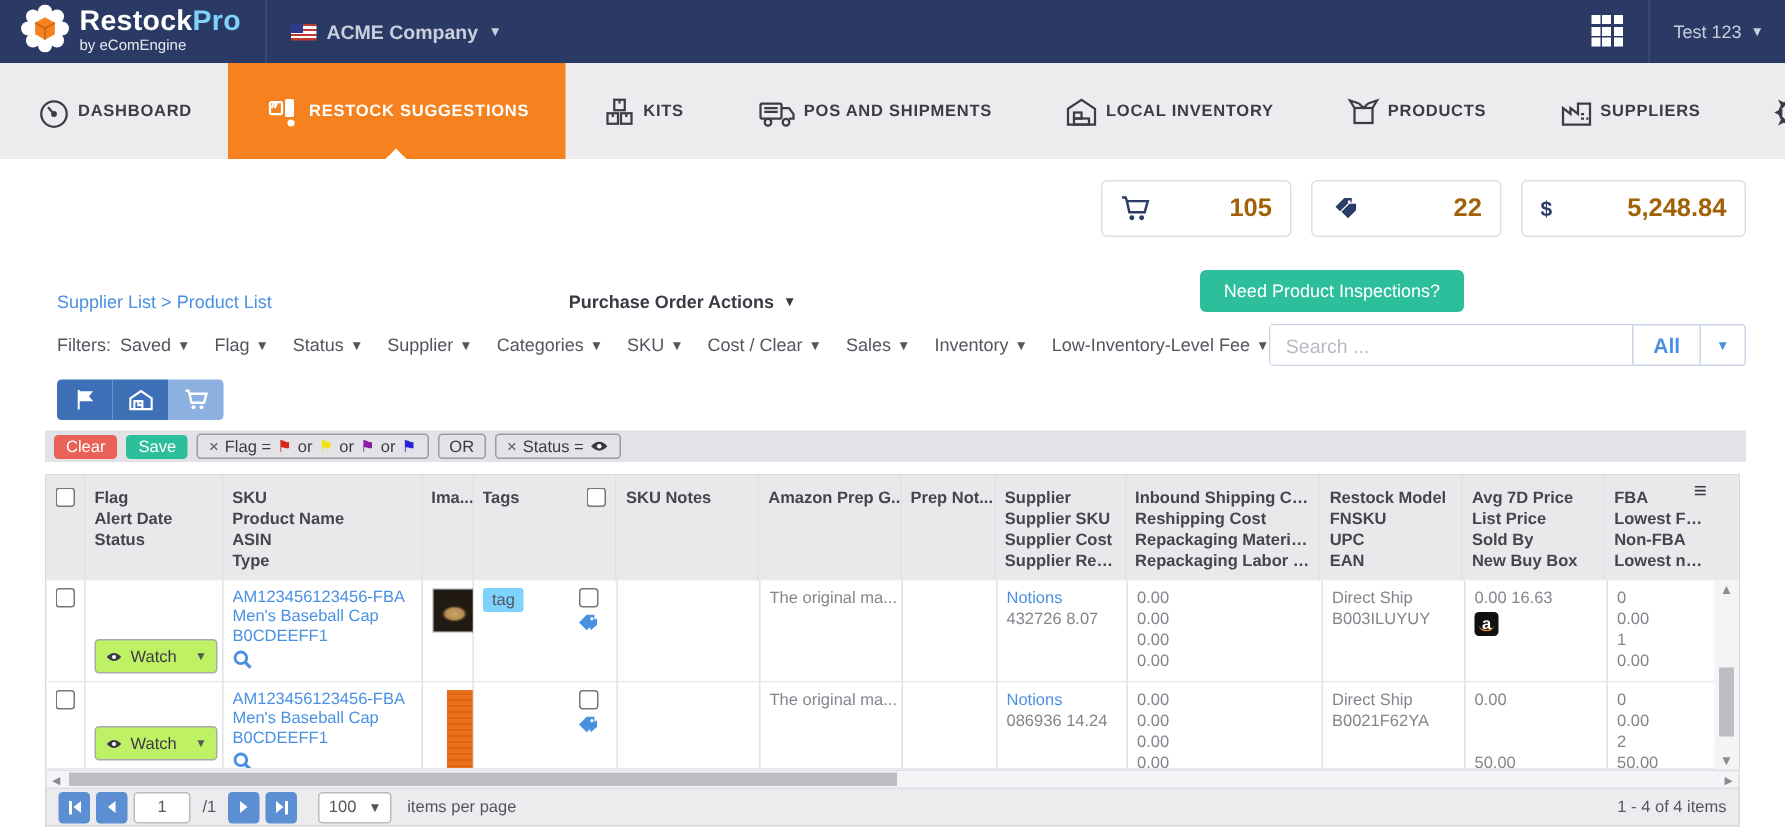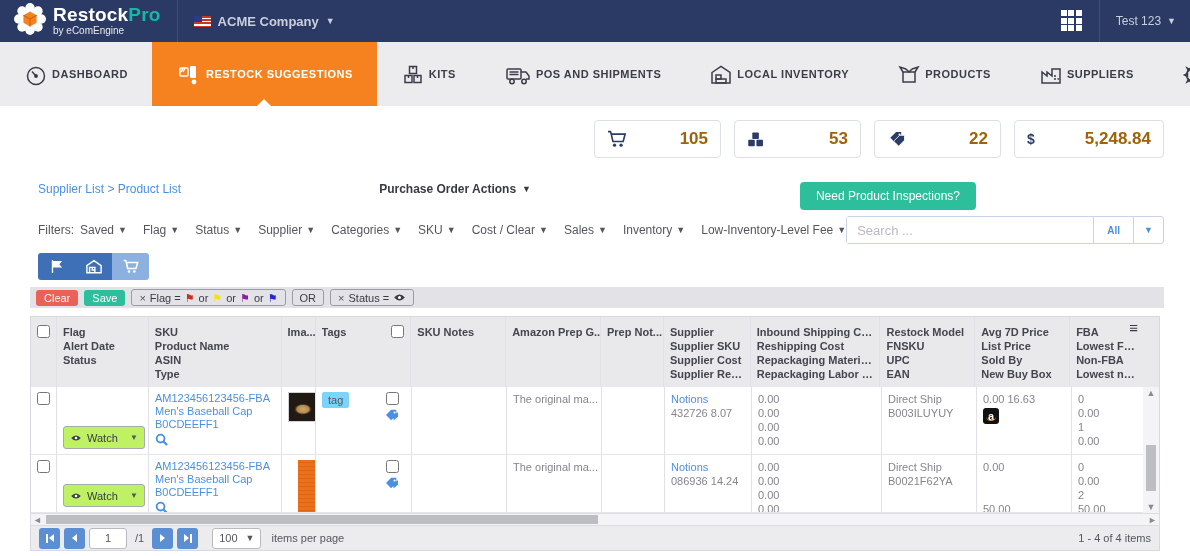--- a/index.html
+++ b/index.html
@@ -3,21 +3,21 @@
 <meta charset="utf-8">
 <style>
   * { margin:0; padding:0; box-sizing:border-box; }
   html,body { width:1190px; height:556px; overflow:hidden; background:#fff;
     font-family:"Liberation Sans", sans-serif; color:#3e3e4a; }
 
   
   .topbar { height:42px; background:#2b3a64; display:flex; align-items:center; padding:0 14px; }
   .brand { display:flex; align-items:center; gap:7px; }
   .brand-name { font-size:19px; font-weight:bold; color:#fff; letter-spacing:.2px; line-height:18px;}
-  .brand-name .accent { color:#14b8a6; }
+  .brand-name .accent { color:#7dd3fc; }
   .brand-tagline { font-size:10px; color:#e8e8ef; margin-top:1px; }
   .tb-divider { width:1px; height:42px; background:#3d4c78; margin:0 16px; }
   .company-selector { display:flex; align-items:center; gap:7px; color:#c9cfdd; font-size:13px; font-weight:bold; cursor:pointer;}
   .flag-us { width:17px; height:11px; display:inline-block; position:relative;
      background:repeating-linear-gradient(180deg,#c1392b 0 1.6px,#fff 1.6px 3.2px); }
   .flag-us::before { content:''; position:absolute; left:0; top:0; width:8px; height:6px; background:#2b3a8f; }
   .caret { font-size:9px; }
   .tb-spacer { flex:1; }
   .apps-grid { width:22px; height:22px; display:grid; grid-template-columns:repeat(3,6px); grid-template-rows:repeat(3,6px); gap:1.5px; cursor:pointer;}
   .apps-grid span { background:#fff; }
@@ -40,36 +40,36 @@
   
   .stats-row { display:flex; justify-content:flex-end; gap:13px; padding:14px 26px 0 0; }
   .stat-card { min-width:127px; height:38px; border:1px solid #dcdfe6; border-radius:4px; background:#fff;
       display:flex; align-items:center; justify-content:space-between; padding:0 12px; }
   .stat-card .s-icon { color:#2b3c66; display:flex; }
   .stat-card .s-icon svg { fill:#2b3c66; }
   .stat-value { font-size:17px; font-weight:bold; color:#a16207; }
   .dollar-glyph { font-size:14px; font-weight:bold; color:#2b3c66; }
 
   
-  .toolbar-row { display:flex; align-items:flex-start; margin:24px 26px 0 38px; height:26px; }
+  .toolbar-row { display:flex; align-items:flex-end; margin:24px 26px 0 38px; height:26px; }
   .breadcrumb { font-size:12px; color:#4a90e2; }
   .breadcrumb a { color:#4a90e2; text-decoration:none; cursor:pointer; }
   .po-actions { margin-left:198px; font-size:12px; font-weight:bold; color:#3a3a45; cursor:pointer; display:flex; gap:6px; align-items:center;}
   .inspect-btn { margin-left:auto; margin-right:188px; background:#2dbf9c; color:#fff; border:none; border-radius:4px;
       font-size:12px; padding:7px 16px; cursor:pointer; font-family:inherit; }
 
   
   .filters-row { display:flex; align-items:center; margin:8px 26px 0 38px; }
   .filters-list { display:flex; align-items:center; gap:16px; font-size:12px; color:#55555f; flex-wrap:nowrap; }
   .filter-item { display:flex; align-items:center; gap:4px; cursor:pointer; white-space:nowrap;}
   .filters-prefix { margin-right:-10px; }
   .search-box { margin-left:auto; width:365px; height:28px; border:1px solid #c9d4e8; border-radius:3px; display:flex; align-items:stretch; background:#fff;}
   .search-box input { flex:1; border:none; outline:none; padding:0 10px; font-size:13px; color:#55555f; font-family:inherit;}
   .search-box input::placeholder { color:#b9bac4; }
-  .search-scope { display:flex; align-items:center; padding:0 13px; font-size:10px; font-weight:bold; color:#4a90e2; border-left:1px solid #c9d4e8; cursor:pointer;}
+  .search-scope { display:flex; align-items:center; padding:0 13px; font-size:14px; font-weight:bold; color:#4a90e2; border-left:1px solid #c9d4e8; cursor:pointer;}
   .search-caret { display:flex; align-items:center; padding:0 10px; border-left:1px solid #c9d4e8; color:#4a90e2; font-size:9px; cursor:pointer;}
 
   
   .flagbtn-row { display:flex; margin:9px 0 0 38px; }
   .fb { width:37px; height:27px; display:flex; align-items:center; justify-content:center; cursor:pointer; background:#3e70b7;}
   .fb svg { fill:#fff; }
   .fb.light { background:#8cb0e0; }
   .fb:first-child { border-radius:3px 0 0 3px; }
   .fb:last-child { border-radius:0 3px 3px 0; }
 
@@ -309,30 +309,20 @@
       <svg width="20" height="18" viewBox="0 0 24 22">
           <path d="M1 2 h3 l1 3 h17 l-2.5 9 H7 L5 5" fill="none" stroke="#2b3c66" stroke-width="2"></path>
           <circle cx="9" cy="18.5" r="2"></circle>
           <circle cx="17" cy="18.5" r="2"></circle>
         </svg>
     </span>
     <span class="stat-value">105</span>
   </div>
   <div class="stat-card">
     <span class="s-icon">
-      <svg width="18" height="18" viewBox="0 0 22 22">
-          <rect x="6.5" y="3" width="8" height="8" rx="1"></rect>
-          <rect x="1.5" y="12" width="8" height="8" rx="1"></rect>
-          <rect x="11.5" y="12" width="8" height="8" rx="1"></rect>
-        </svg>
-    </span>
-    <span class="stat-value">53</span>
-  </div>
-  <div class="stat-card">
-    <span class="s-icon">
       <svg width="20" height="17" viewBox="0 0 24 20">
           <path d="M4 8 L11 1 H17 V7 L10 14 Z"></path>
           <path d="M8 12 L15 5 H21 V11 L14 18 Z" fill="#2b3c66" stroke="#fff" stroke-width="1"></path>
           <circle cx="15" cy="4" r="1.2" fill="#fff"></circle>
         </svg>
     </span>
     <span class="stat-value">22</span>
   </div>
   <div class="stat-card" style="min-width:150px">
     <span class="dollar-glyph">$</span>

